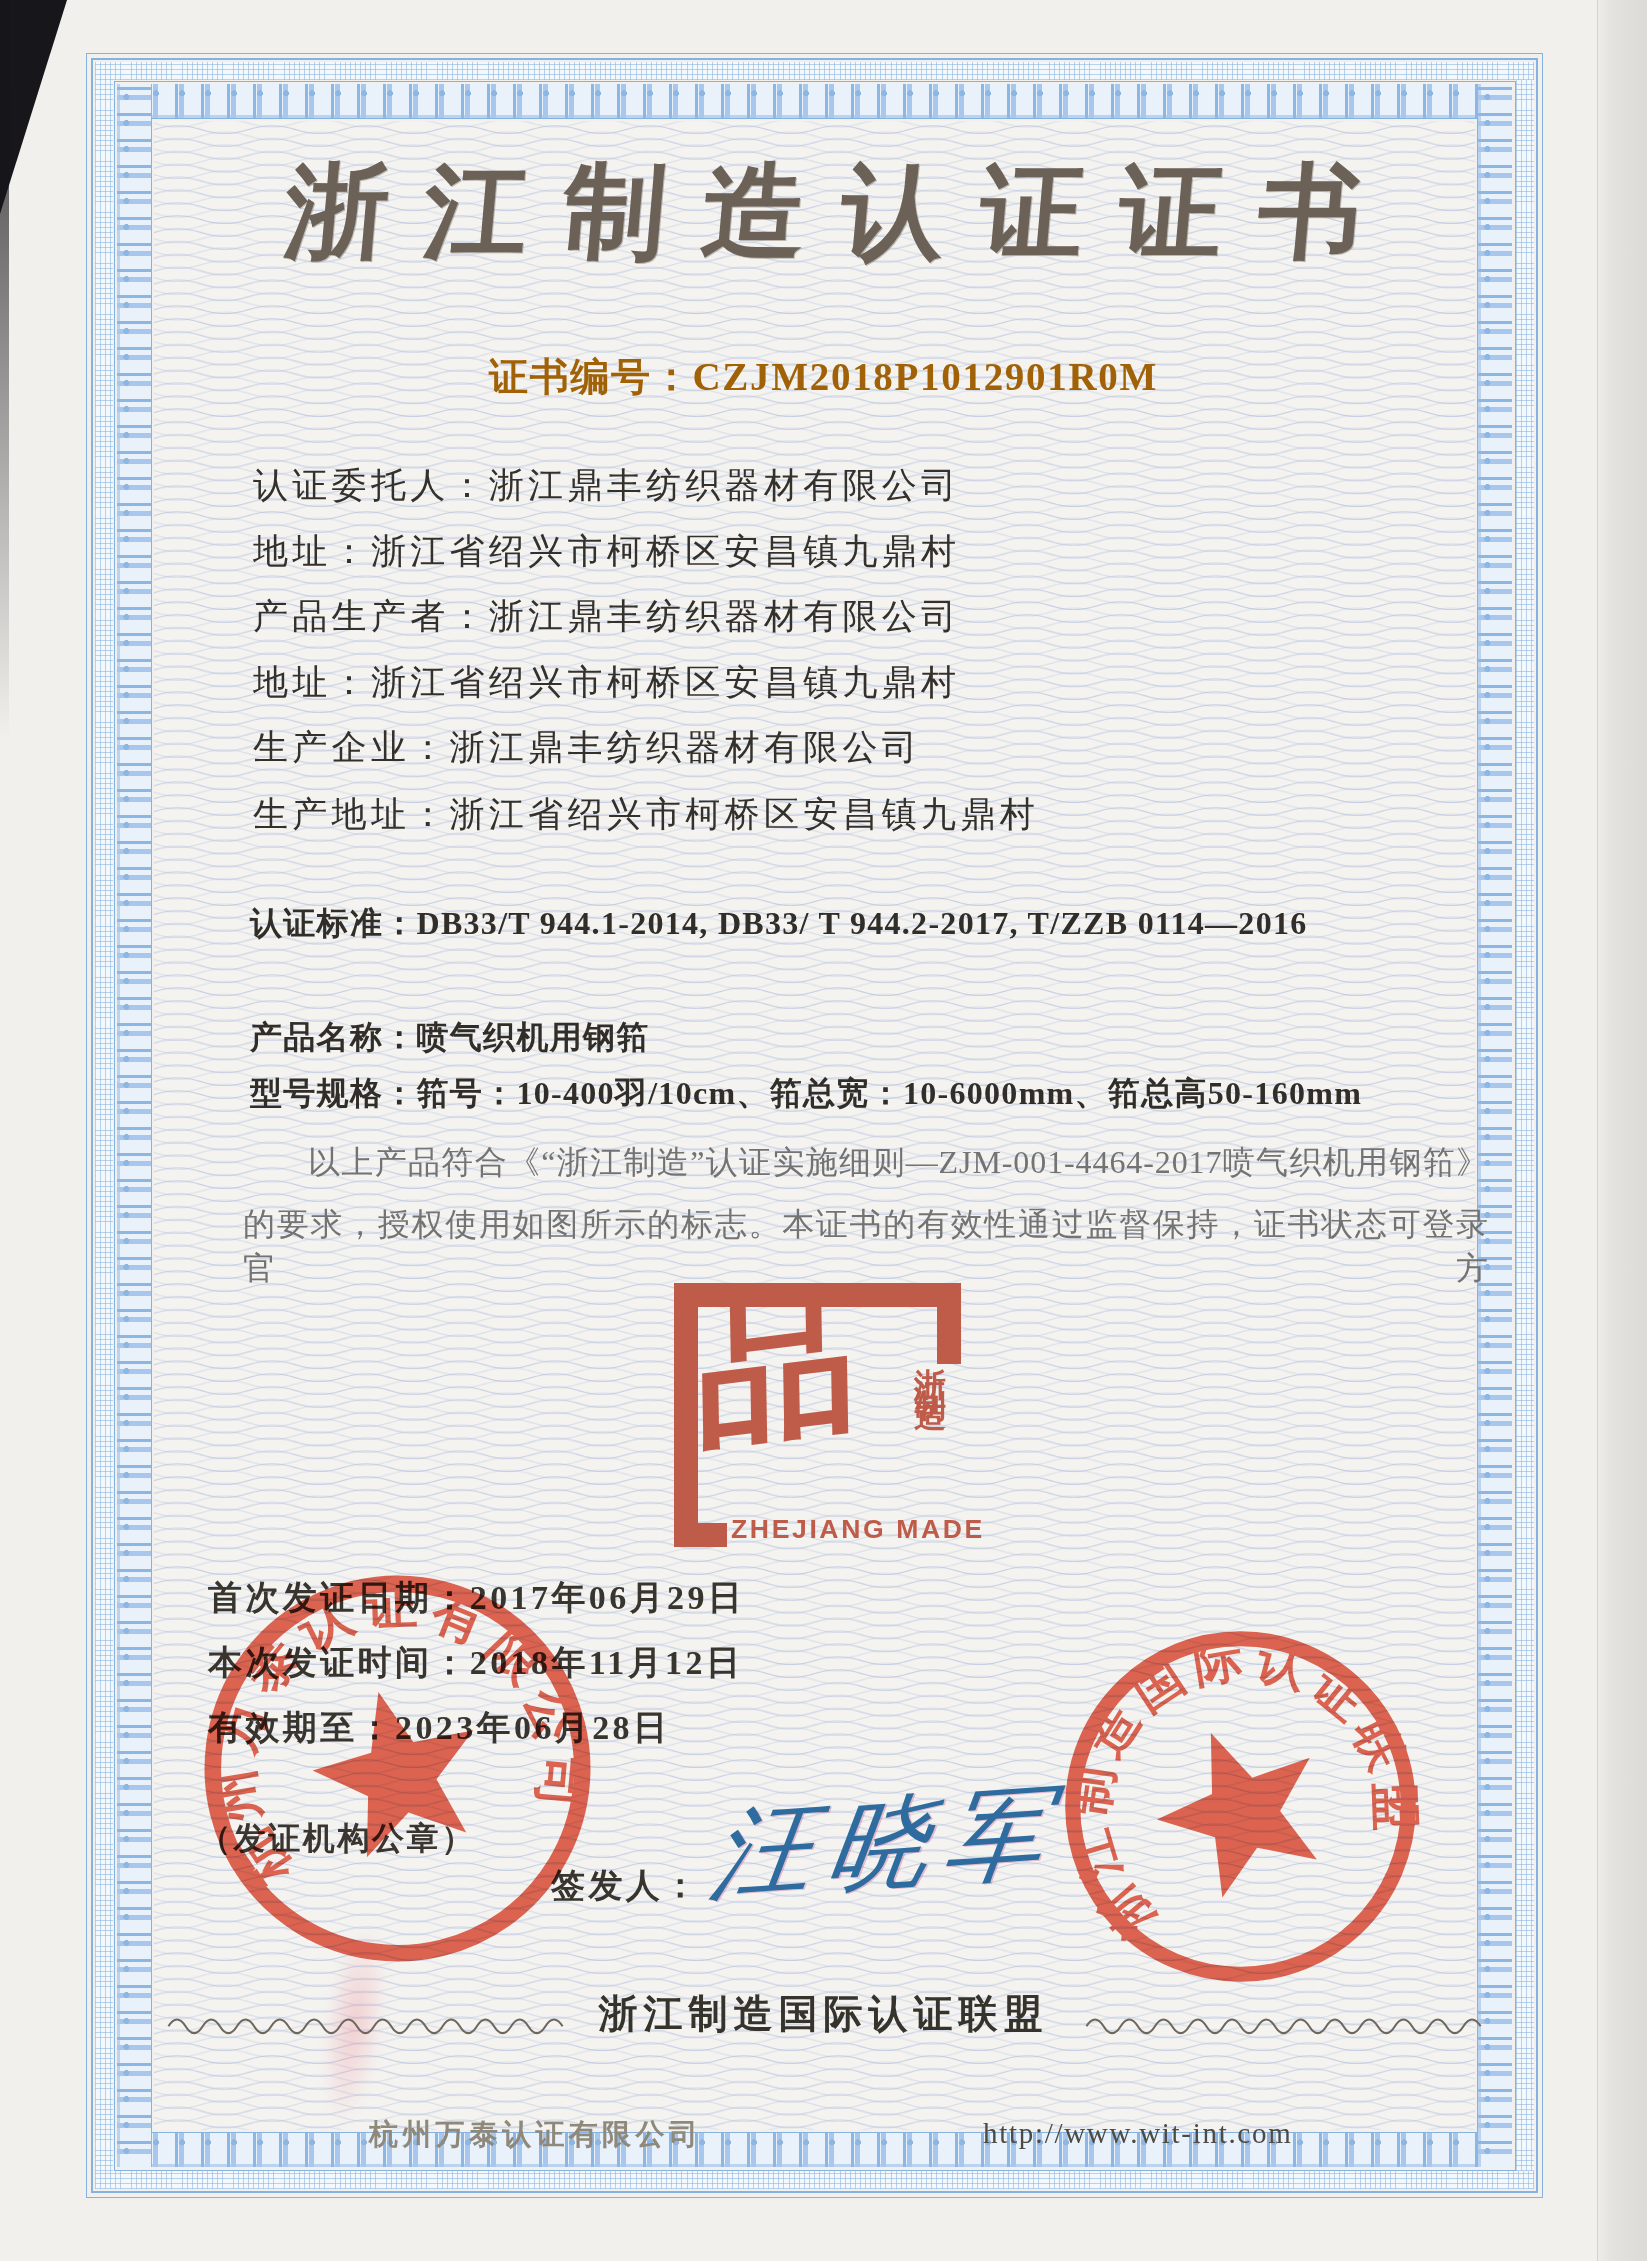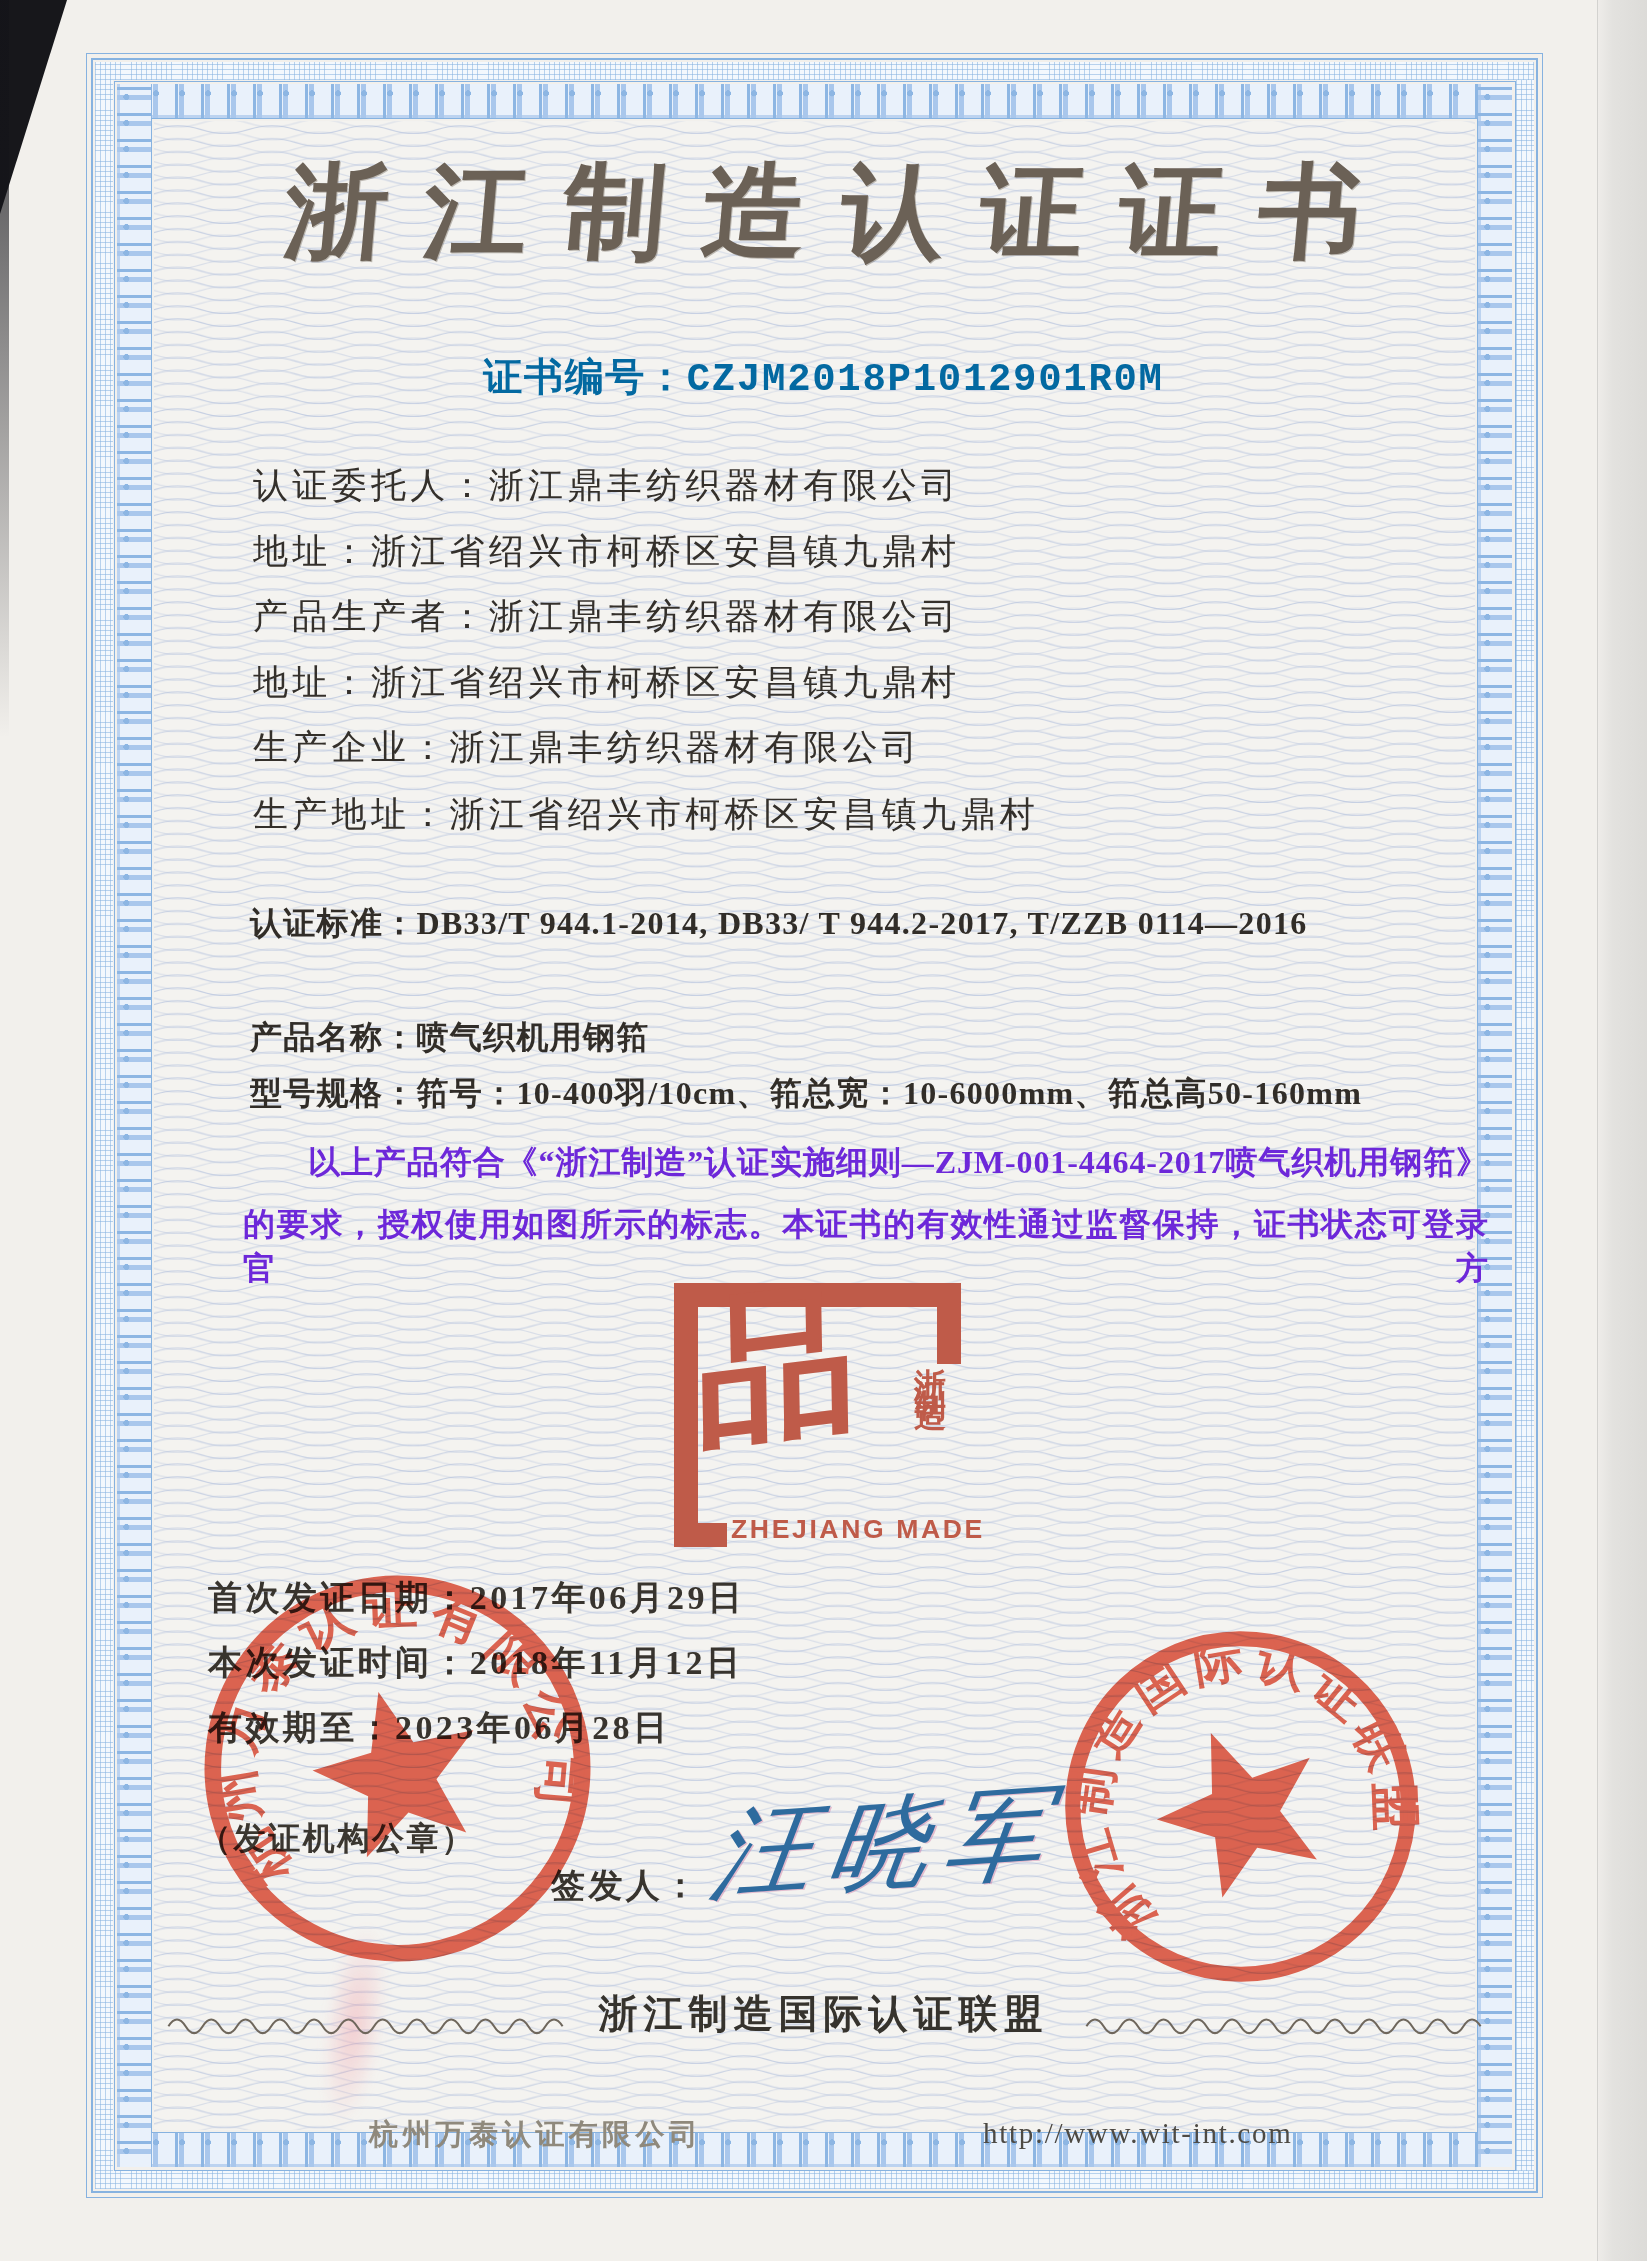--- a/index.html
+++ b/index.html
@@ -48,25 +48,25 @@
   .os.l{left:0;} .os.r{right:0;}
   .line-d{inset:65px;}
   .inner{position:absolute;inset:68px;overflow:hidden;background:#f4f3f0;}
   .inner svg{position:absolute;inset:0;}
   
   .content{position:absolute;inset:0;z-index:10;}
   .title{position:absolute;left:0;right:0;top:144px;text-align:center;
      font-size:103px;font-weight:700;color:#6b6156;letter-spacing:36px;padding-left:36px;
      transform:skewX(-5deg);text-shadow:0.9px 0.9px 0 rgba(107,97,86,.4);}
   .certno{position:absolute;left:0;right:0;top:350px;text-align:center;
-     font-family:Liberation Mono, monospace;font-size:39px;font-weight:600;
-     color:#0369a1;letter-spacing:1.7px;}
+     font-family:Liberation Serif, serif;font-size:39px;font-weight:600;
+     color:#a16207;letter-spacing:1.7px;}
   .ln{position:absolute;left:253px;font-size:35px;font-weight:400;color:#34302b;letter-spacing:4.3px;white-space:nowrap;}
   .spec{position:absolute;left:250px;font-size:32px;font-weight:700;color:#312d28;letter-spacing:1.3px;white-space:nowrap;}
-  .para{position:absolute;left:243px;width:1246px;font-size:32px;font-weight:700;color:#6d28d9;
+  .para{position:absolute;left:243px;width:1246px;font-size:32px;font-weight:400;color:#737373;
      letter-spacing:0.9px;white-space:nowrap;}
   .para.j{white-space:normal;text-align:justify;text-align-last:justify;}
   
   .logo{position:absolute;left:674px;top:1283px;width:287px;height:264px;color:#bf5b49;}
   .lbar{position:absolute;background:#bf5b49;}
   .lb-top{left:0;top:0;right:0;height:24px;}
   .lb-left{left:0;top:0;bottom:0;width:24px;}
   .lb-hook{right:0;top:0;width:24px;height:81px;}
   .lb-stub{left:0;bottom:0;width:53px;height:24px;}
   .lpin{position:absolute;left:22px;top:3.4px;font-size:161px;font-weight:700;

